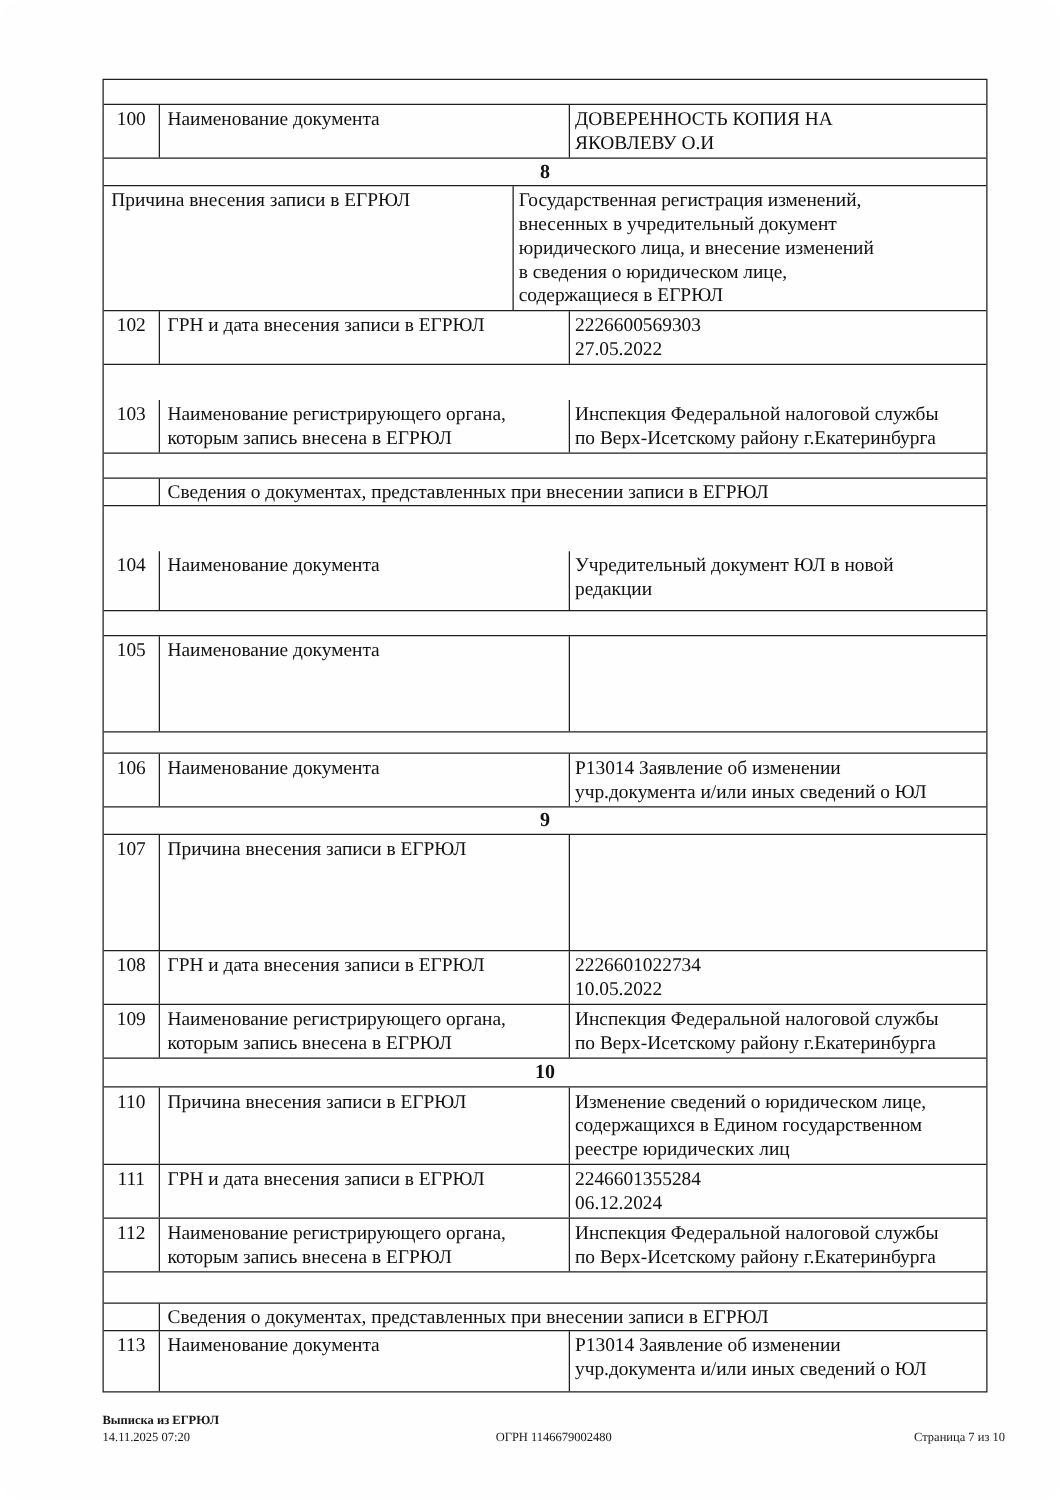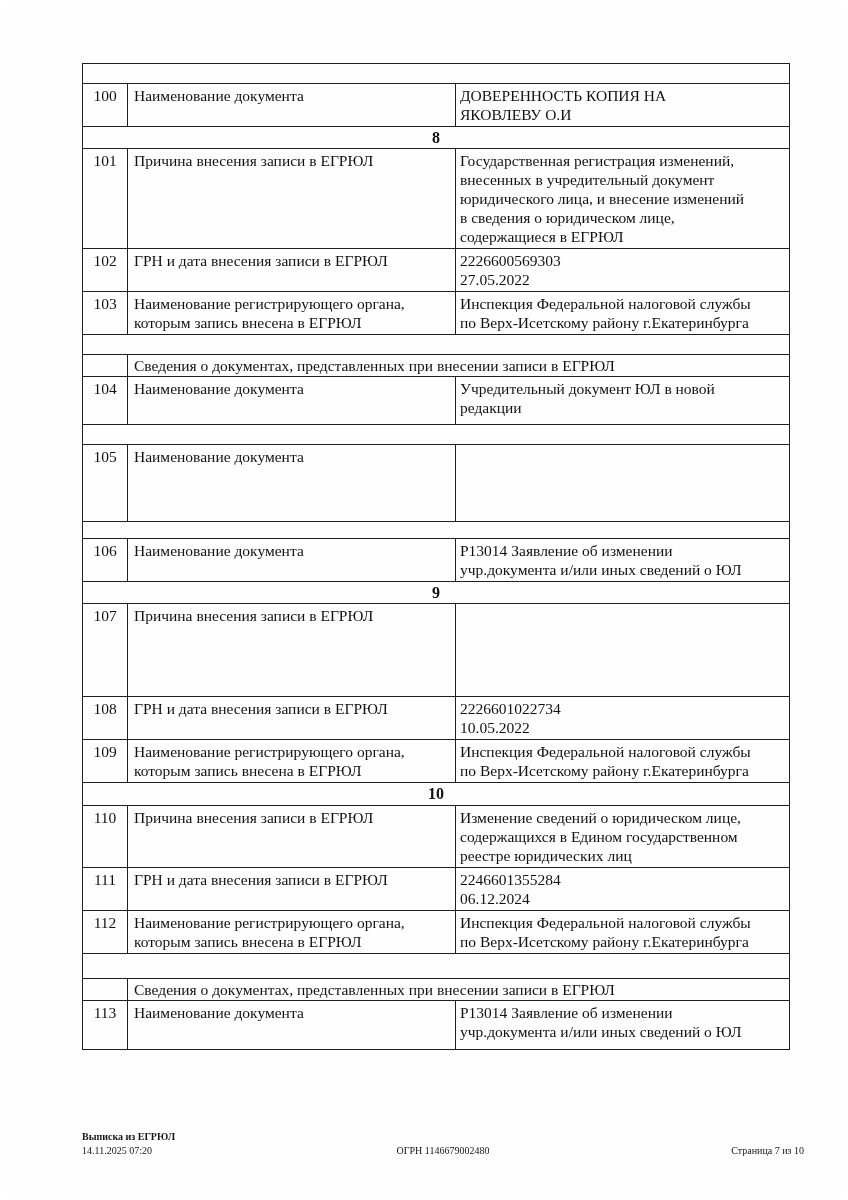--- a/index.html
+++ b/index.html
@@ -71,47 +71,46 @@
       <div class="trow item" style="min-height: 38px;">
         <div class="c-num">100</div>
         <div class="c-label">Наименование документа</div>
         <div class="c-value">ДОВЕРЕННОСТЬ КОПИЯ НА
 ЯКОВЛЕВУ О.И</div>
       </div>
       <div class="trow section" style="min-height: 22px;">
         <div class="c-section">8</div>
       </div>
       <div class="trow item" style="min-height: 94px;">
-        <div class="c-num">101</div>
         <div class="c-label">Причина внесения записи в ЕГРЮЛ</div>
         <div class="c-value">Государственная регистрация изменений,
 внесенных в учредительный документ
 юридического лица, и внесение изменений
 в сведения о юридическом лице,
 содержащиеся в ЕГРЮЛ</div>
       </div>
       <div class="trow item" style="min-height: 38px;">
         <div class="c-num">102</div>
         <div class="c-label">ГРН и дата внесения записи в ЕГРЮЛ</div>
         <div class="c-value">2226600569303
 27.05.2022</div>
       </div>
-      <div class="trow item" style="min-height: 43px;">
+      <div class="trow item" style="min-height: 43px; margin-top: 28px;">
         <div class="c-num">103</div>
         <div class="c-label">Наименование регистрирующего органа,
 которым запись внесена в ЕГРЮЛ</div>
         <div class="c-value">Инспекция Федеральной налоговой службы
 по Верх-Исетскому району г.Екатеринбурга</div>
       </div>
       <div class="trow spacer" style="min-height: 20px;"></div>
       <div class="trow subheader" style="min-height: 22px;">
         <div class="c-num"></div>
         <div class="c-span">Сведения о документах, представленных при внесении записи в ЕГРЮЛ</div>
       </div>
-      <div class="trow item" style="min-height: 48px;">
+      <div class="trow item" style="min-height: 48px; margin-top: 36px;">
         <div class="c-num">104</div>
         <div class="c-label">Наименование документа</div>
         <div class="c-value">Учредительный документ ЮЛ в новой
 редакции</div>
       </div>
       <div class="trow spacer" style="min-height: 20px;"></div>
       <div class="trow item" style="min-height: 77px;">
         <div class="c-num">105</div>
         <div class="c-label">Наименование документа</div>
       </div>

